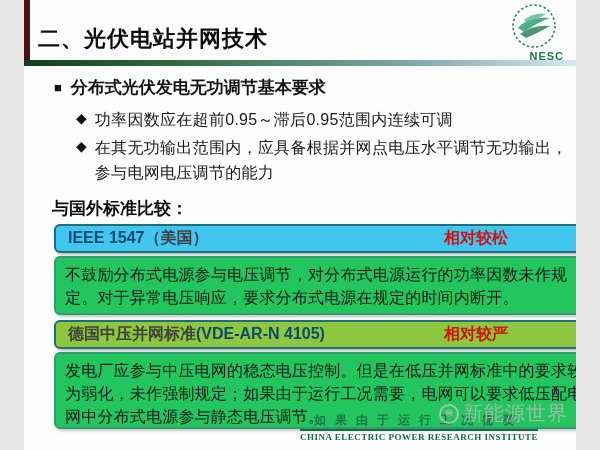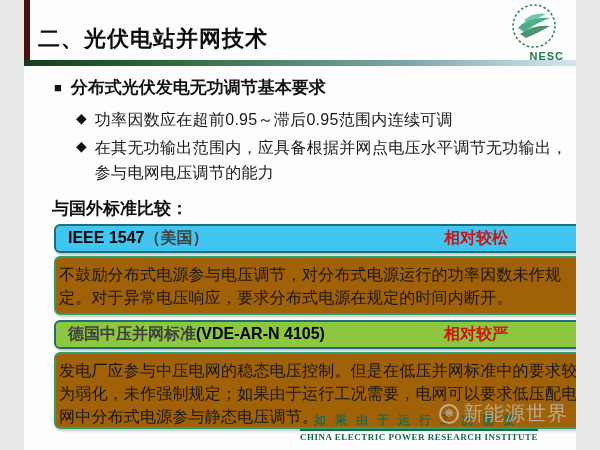--- a/index.html
+++ b/index.html
@@ -56,32 +56,32 @@
   .std-header {
     position: absolute; left: 30px; width: 542px; height: 29px;
     border: 2px solid #1d6f7a; border-radius: 6px;
     display: flex; align-items: center;
     padding: 0 12px;
     box-shadow: 2px 2px 3px rgba(0,0,0,0.25);
   }
   .hdr-ieee { top: 224px; background: #41c6f0; }
   .hdr-vde  { top: 320px; background: #8dc63f; }
   .std-name { font-size: 16px; font-weight: bold; white-space: nowrap; }
-  .navy { color: #000000; text-align: right; }
+  .navy { color: #0c4a6e; text-align: right; }
   .darkred { color: #404040; font-family: Liberation Serif, serif; }
   .verdict {
     position: absolute; left: 388px; top: 0; height: 100%;
     display: flex; align-items: center;
     font-size: 16px; font-weight: bold; color: #d01111;
   }
   .std-body {
     position: absolute; left: 30px; width: 542px;
-    background: #a16207;
+    background: #22c55e;
     border: 2px solid #2f9e6e; border-radius: 6px;
-    padding: 5px 3px;
+    padding: 5px 9px;
     font-size: 16px; line-height: 1.44; color: #161616;
     letter-spacing: 0.2px;
     box-shadow: 2px 2px 3px rgba(0,0,0,0.22);
   }
   .body-ieee { top: 256px; height: 59px; }
   .body-vde  { top: 352px; height: 77px; }
   
   .footer {
     position: absolute; right: 38px; bottom: 8px;
     text-align: center;

